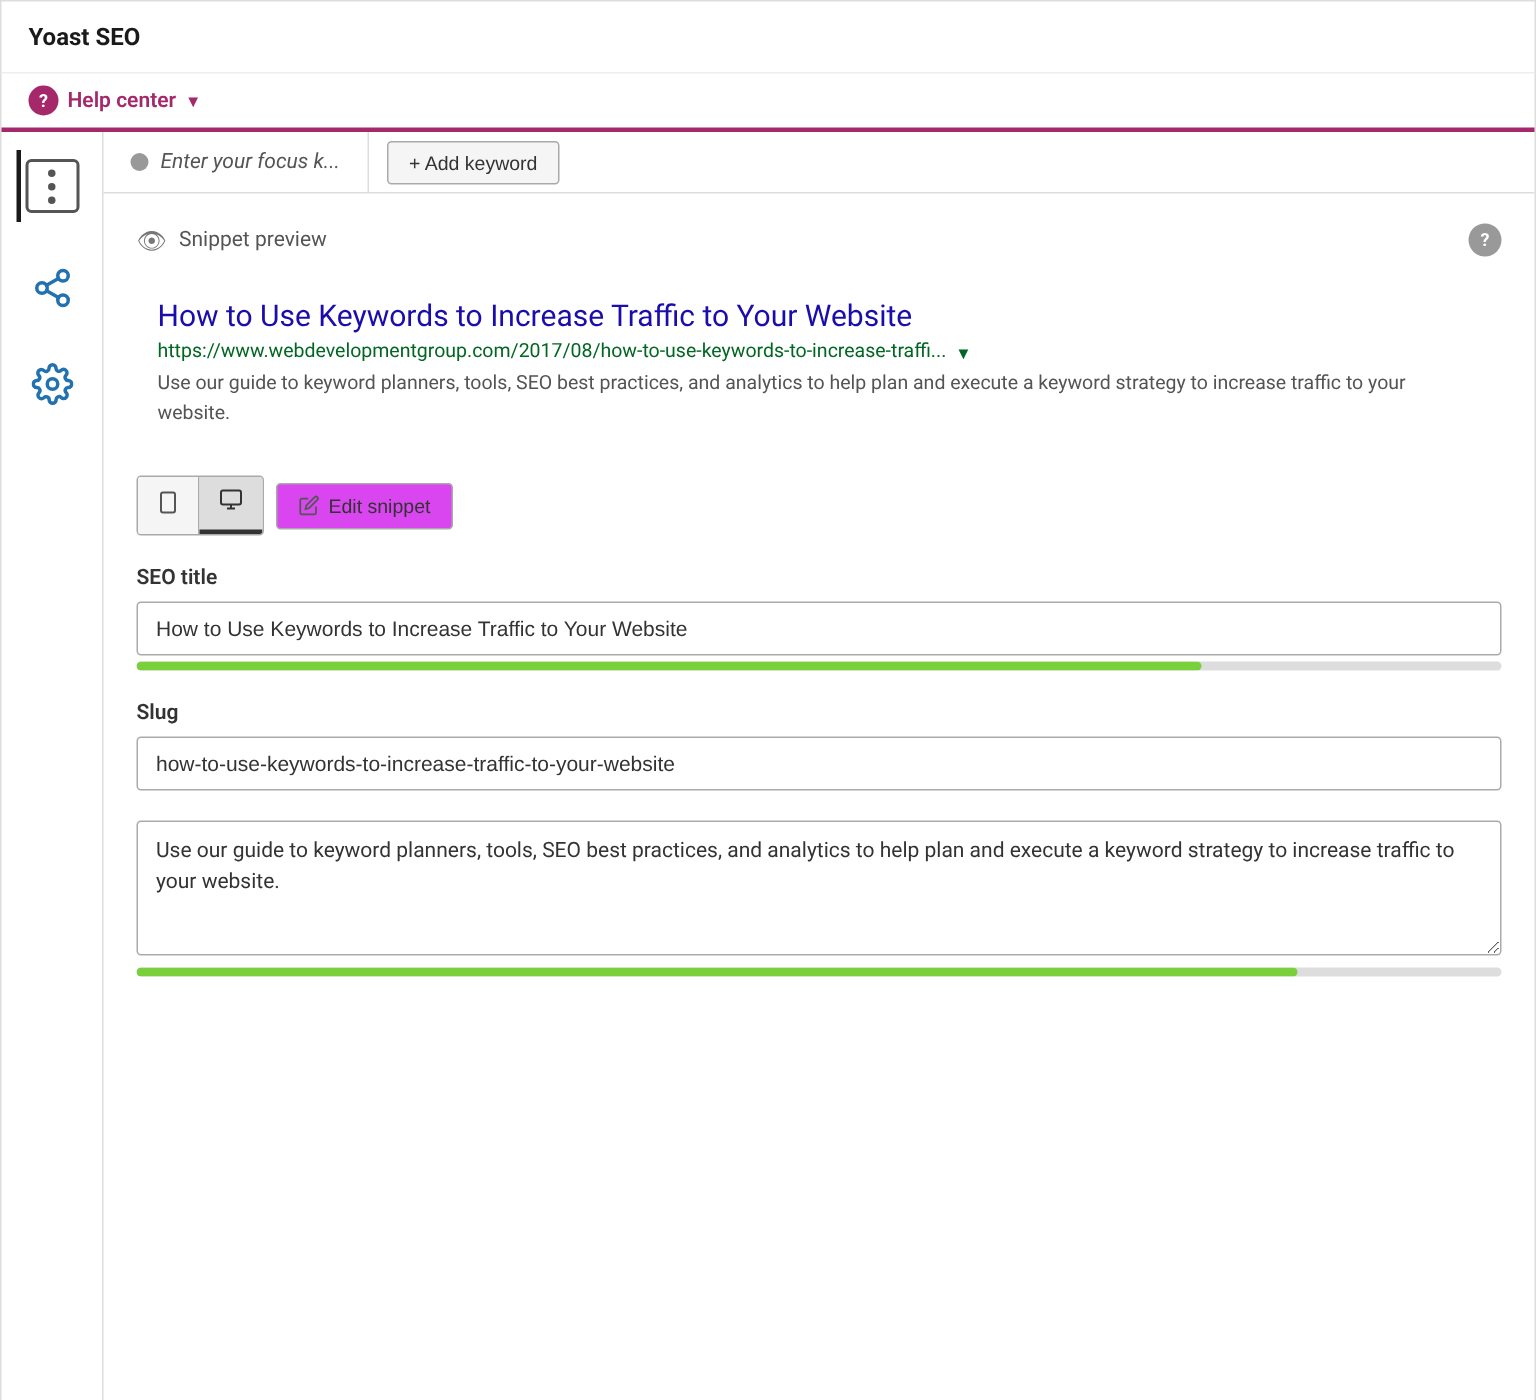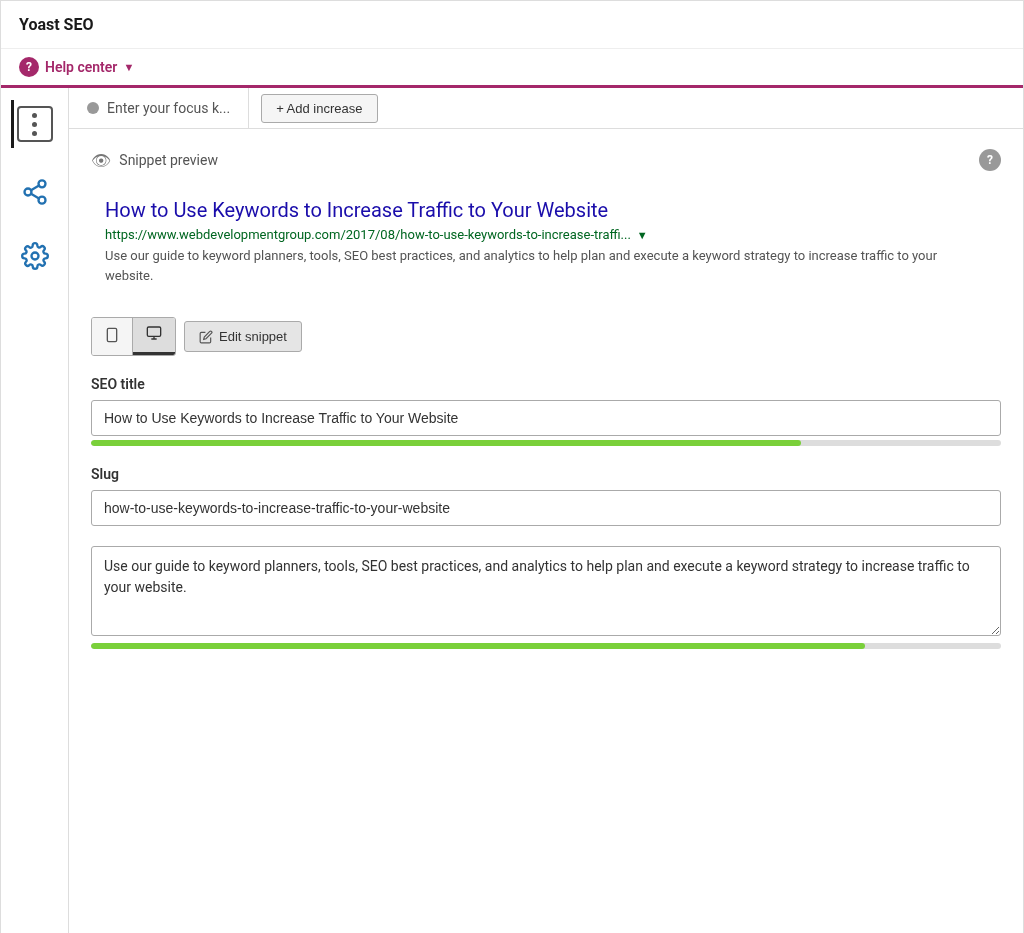--- a/index.html
+++ b/index.html
@@ -135,20 +135,21 @@
       border-radius: 50%;
     }
 
     .tab-label-readability {
       color: #2271b1;
       font-weight: 600;
     }
 
     .tab-label-keyword {
       color: #555;
+      font-style: italic;
     }
 
     .add-keyword-btn {
       margin-left: 12px;
       padding: 6px 14px;
       border: 1px solid #aaa;
       background: #f5f5f5;
       border-radius: 3px;
       cursor: pointer;
       font-size: 13px;
@@ -268,21 +269,21 @@
       border-bottom: 3px solid #333;
     }
 
     .edit-snippet-btn {
       display: flex;
       align-items: center;
       gap: 6px;
       margin-left: 8px;
       padding: 7px 14px;
       border: 1px solid #aaa;
-      background: #e5e5e5;
+      background: #d946ef;
       border-radius: 3px;
       cursor: pointer;
       font-size: 13px;
       color: #333;
     }
 
     
     .form-section {
       margin-top: 20px;
     }
@@ -407,21 +408,21 @@
       </div>
     </div>
 
     <div class="content-area">
 
       <div class="tabs-bar">
         <div class="tab">
           <div class="tab-dot-gray"></div>
           <span class="tab-label-keyword">Enter your focus k...</span>
         </div>
-        <button class="add-keyword-btn">+ Add increase</button>
+        <button class="add-keyword-btn">+ Add keyword</button>
       </div>
 
       <div class="panel">
 
         <div class="snippet-preview-header">
           <div class="snippet-preview-label">
             <span class="eye-icon">👁</span>
             <span>Snippet preview</span>
           </div>
           <div class="help-circle">?</div>

